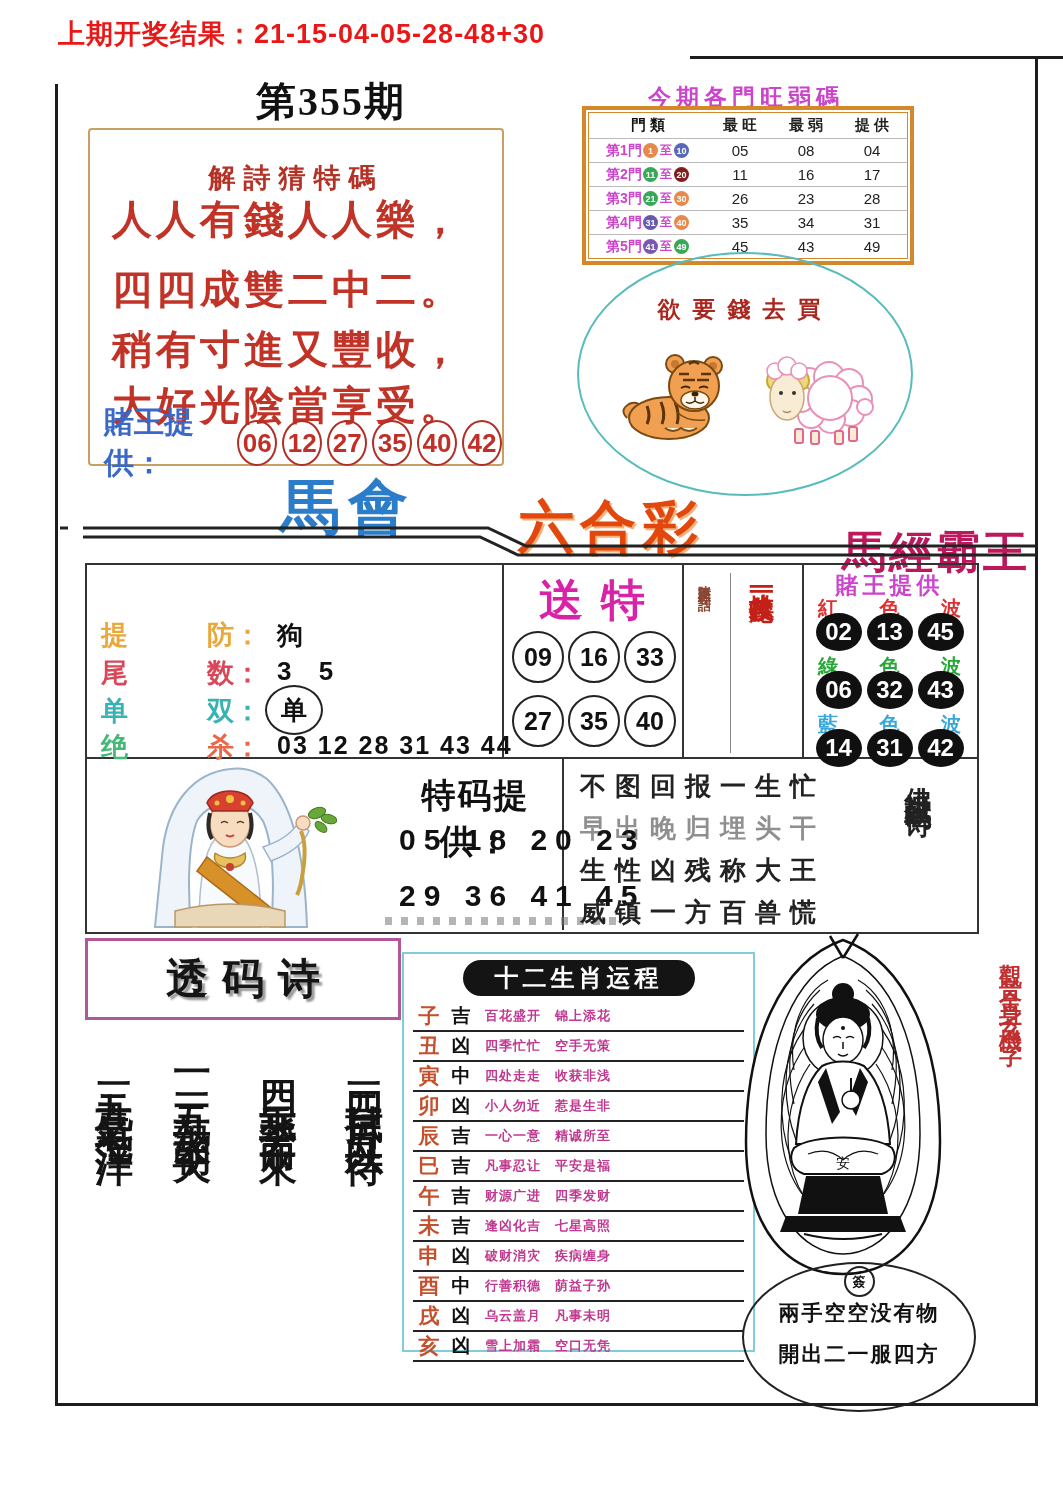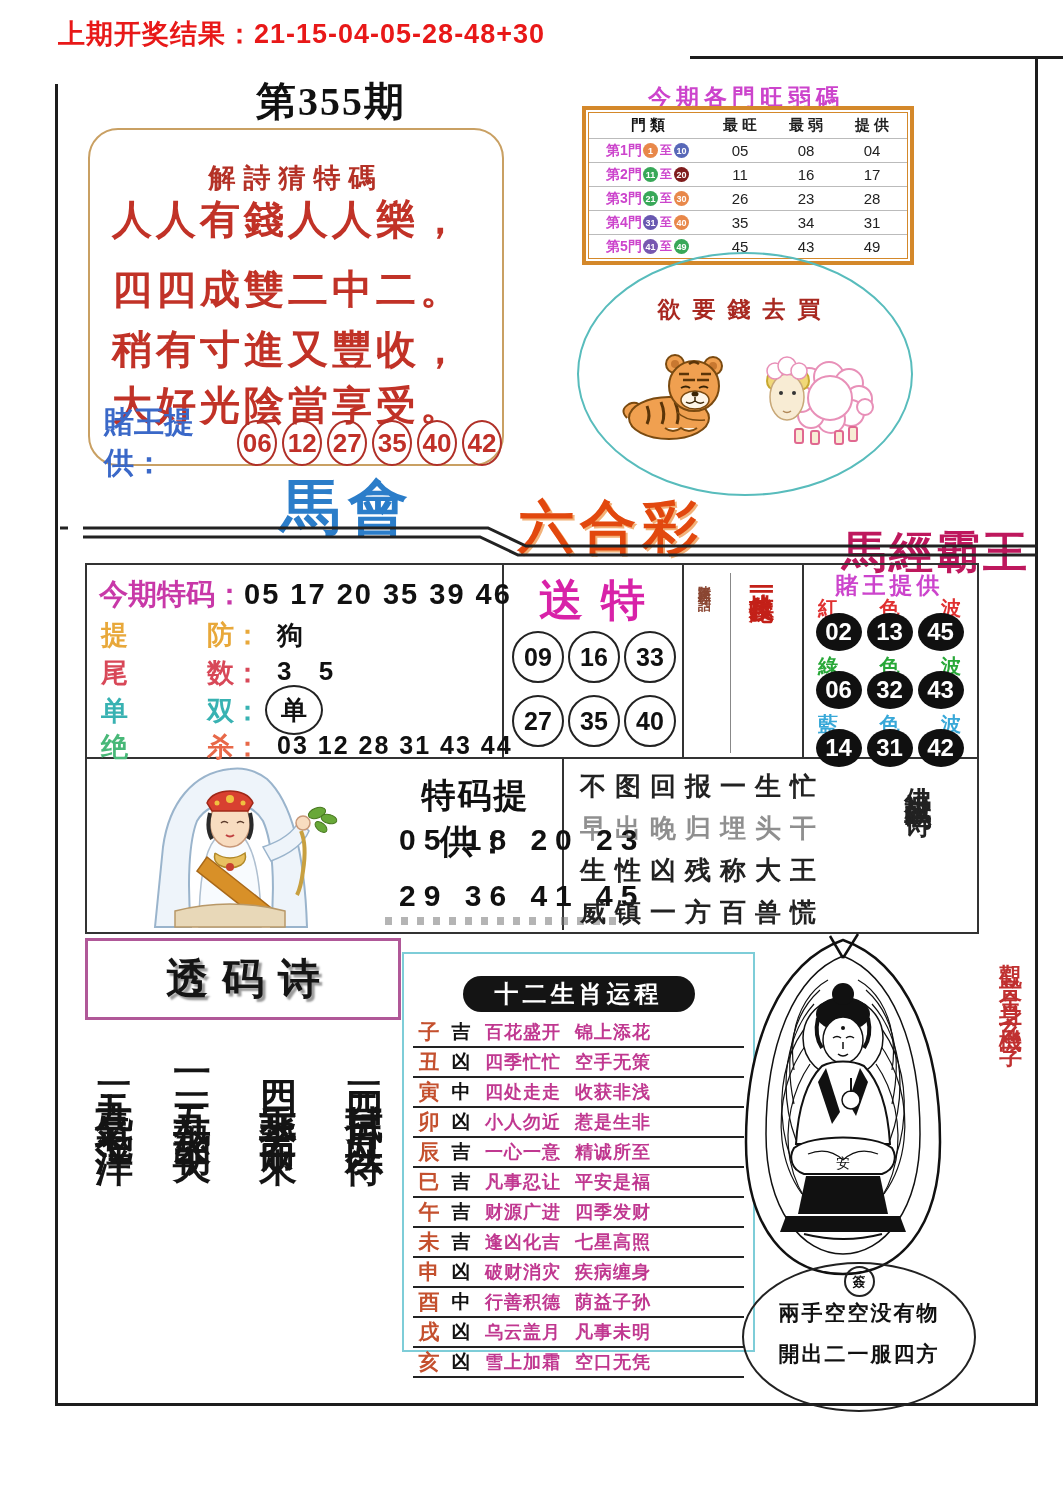--- a/index.html
+++ b/index.html
@@ -16,21 +16,21 @@
   .prev-result{left:58px;top:16px;font-size:27px;font-weight:bold;color:#e81818;letter-spacing:1px;}
   .top-rule{left:690px;top:56px;width:373px;height:3px;background:#1d1d1d;}
   .issue-title{left:256px;top:74px;font-size:40px;font-weight:bold;color:#111;letter-spacing:2px;}
 
   
   .frame-left{left:55px;top:84px;width:3px;height:1322px;background:#1d1d1d;}
   .frame-right{left:1035px;top:56px;width:3px;height:1350px;background:#1d1d1d;}
   .frame-bottom{left:55px;top:1403px;width:983px;height:3px;background:#1d1d1d;}
 
   
-  .poem-box{left:88px;top:128px;width:412px;height:334px;border:2px solid #c9a063;border-radius:30px;}
+  .poem-box{left:88px;top:128px;width:412px;height:334px;border:2px solid #c9a063;border-radius:4px;}
   .poem-title{left:0;top:30px;width:100%;text-align:center;color:#b43126;font-size:27px;font-weight:bold;letter-spacing:8px;}
   .poem-line{left:22px;font-size:40px;color:#c13227;letter-spacing:4px;font-weight:600;}
   .provider-row{left:14px;top:290px;height:46px;display:flex;align-items:center;}
   .provider-label{color:#3a68c8;font-size:30px;font-weight:bold;}
   .pcirc{display:inline-flex;align-items:center;justify-content:center;width:42px;height:42px;
     border:2.5px solid #b03028;border-radius:50%;color:#c03028;font-size:26px;font-weight:bold;margin-left:5px;}
 
   
   .st-title{left:585px;top:82px;width:322px;text-align:center;color:#cc44cc;font-size:23px;font-weight:bold;letter-spacing:5px;}
   .st-table{left:588px;top:112px;width:318px;background:#fff;border:1px solid #d4882a;outline:4px solid #d4882a;outline-offset:2px;}
@@ -80,28 +80,28 @@
   .cutoff-strip{height:8px;opacity:.55;background:repeating-linear-gradient(90deg,#777 0 7px,transparent 7px 16px);}
   .bp-line{font-size:26px;color:#222;letter-spacing:9px;font-weight:600;white-space:nowrap;}
   .bp-title{font-size:27px;font-weight:bold;color:#222;letter-spacing:6px;}
 
   
   .touma-box{left:85px;top:938px;width:310px;height:76px;border:3px solid #b05898;display:flex;align-items:center;justify-content:center;}
   .touma-title{font-size:42px;font-weight:bold;color:#151515;letter-spacing:14px;text-indent:14px;text-shadow:3px 3px 2px #9a9a9a;}
   .touma-col{top:1052px;height:370px;font-size:38px;font-weight:600;color:#141414;letter-spacing:11px;}
 
   
-  .zodiac-table{left:402px;top:952px;width:353px;height:400px;border:2px solid #7ecdd8;box-sizing:border-box;padding:20px 9px 6px;}
+  .zodiac-table{left:402px;top:952px;width:353px;height:400px;border:2px solid #7ecdd8;box-sizing:border-box;padding:4px 9px 6px;}
   .zodiac-pill{width:232px;height:36px;margin:2px auto 6px;background:#141414;border-radius:18px;color:#fff;
     display:flex;align-items:center;justify-content:center;font-size:24px;font-weight:bold;letter-spacing:4px;}
   .zodiac-rows{height:336px;display:flex;flex-direction:column;}
   .z-row{flex:1;display:flex;align-items:center;border-bottom:2px solid #222;}
   .z-sign{width:32px;text-align:center;color:#c4502e;font-size:21px;font-weight:bold;}
   .z-luck{width:32px;text-align:center;color:#111;font-size:19px;font-weight:bold;}
-  .z-p{color:#c03890;font-size:18px;font-weight:bold;letter-spacing:1px;}
+  .z-p{color:#c03890;font-size:13px;font-weight:bold;letter-spacing:1px;}
   .z-p1{margin-left:8px;}
   .z-p2{margin-left:14px;}
 
   
   .gy-vert{left:995px;top:945px;height:300px;font-size:23px;font-weight:bold;color:#c03030;letter-spacing:13px;}
   .dream-ellipse{left:742px;top:1262px;width:230px;height:146px;border:2px solid #222;border-radius:50%;text-align:center;}
   .dream-title{margin-top:10px;color:#d02018;font-size:26px;font-weight:bold;letter-spacing:6px;}
   .seal-circ{width:27px;height:27px;border:2px solid #222;border-radius:50%;margin:2px auto;
     display:flex;align-items:center;justify-content:center;font-size:13px;font-weight:bold;color:#111;}
   .dream-line{color:#111;font-size:21px;font-weight:bold;letter-spacing:2px;}
@@ -263,23 +263,20 @@
 </svg>
 
 <div class="abs main-table">
   <div class="mt-v" style="left:415px;height:192px"></div>
   <div class="mt-v" style="left:595px;height:192px"></div>
   <div class="mt-v" style="left:715px;height:192px"></div>
   <div class="mt-h" style="top:192px"></div>
   <div class="mt-v" style="left:475px;top:194px;height:171px"></div>
 
   <div class="abs" style="left:0;top:0;width:415px;height:192px">
-    <div class="abs nowrap" style="left:12px;top:10px">
-      <span class="tema-label">今期特码：</span><span class="tema-values">05 17 20 35 39 46</span>
-    </div>
     <div class="abs info-k kai" style="left: 14px; top: 52px; color: rgb(232, 168, 58);">提</div>
     <div class="abs info-k kai" style="left: 120px; top: 52px; color: rgb(232, 168, 58);">防：</div>
     <div class="abs info-v kai" style="left:190px;top:53px">狗</div>
     <div class="abs info-k kai" style="left: 14px; top: 90px; color: rgb(216, 72, 88);">尾</div>
     <div class="abs info-k kai" style="left: 120px; top: 90px; color: rgb(216, 72, 88);">数：</div>
     <div class="abs info-v" style="left:190px;top:91px;letter-spacing:10px">3 5</div>
     <div class="abs info-k kai" style="left: 14px; top: 128px; color: rgb(56, 178, 178);">单</div>
     <div class="abs info-k kai" style="left: 120px; top: 128px; color: rgb(56, 178, 178);">双：</div>
     <div class="dan-circ kai">单</div>
     <div class="abs info-k kai" style="left: 14px; top: 164px; color: rgb(72, 184, 120);">绝</div>

